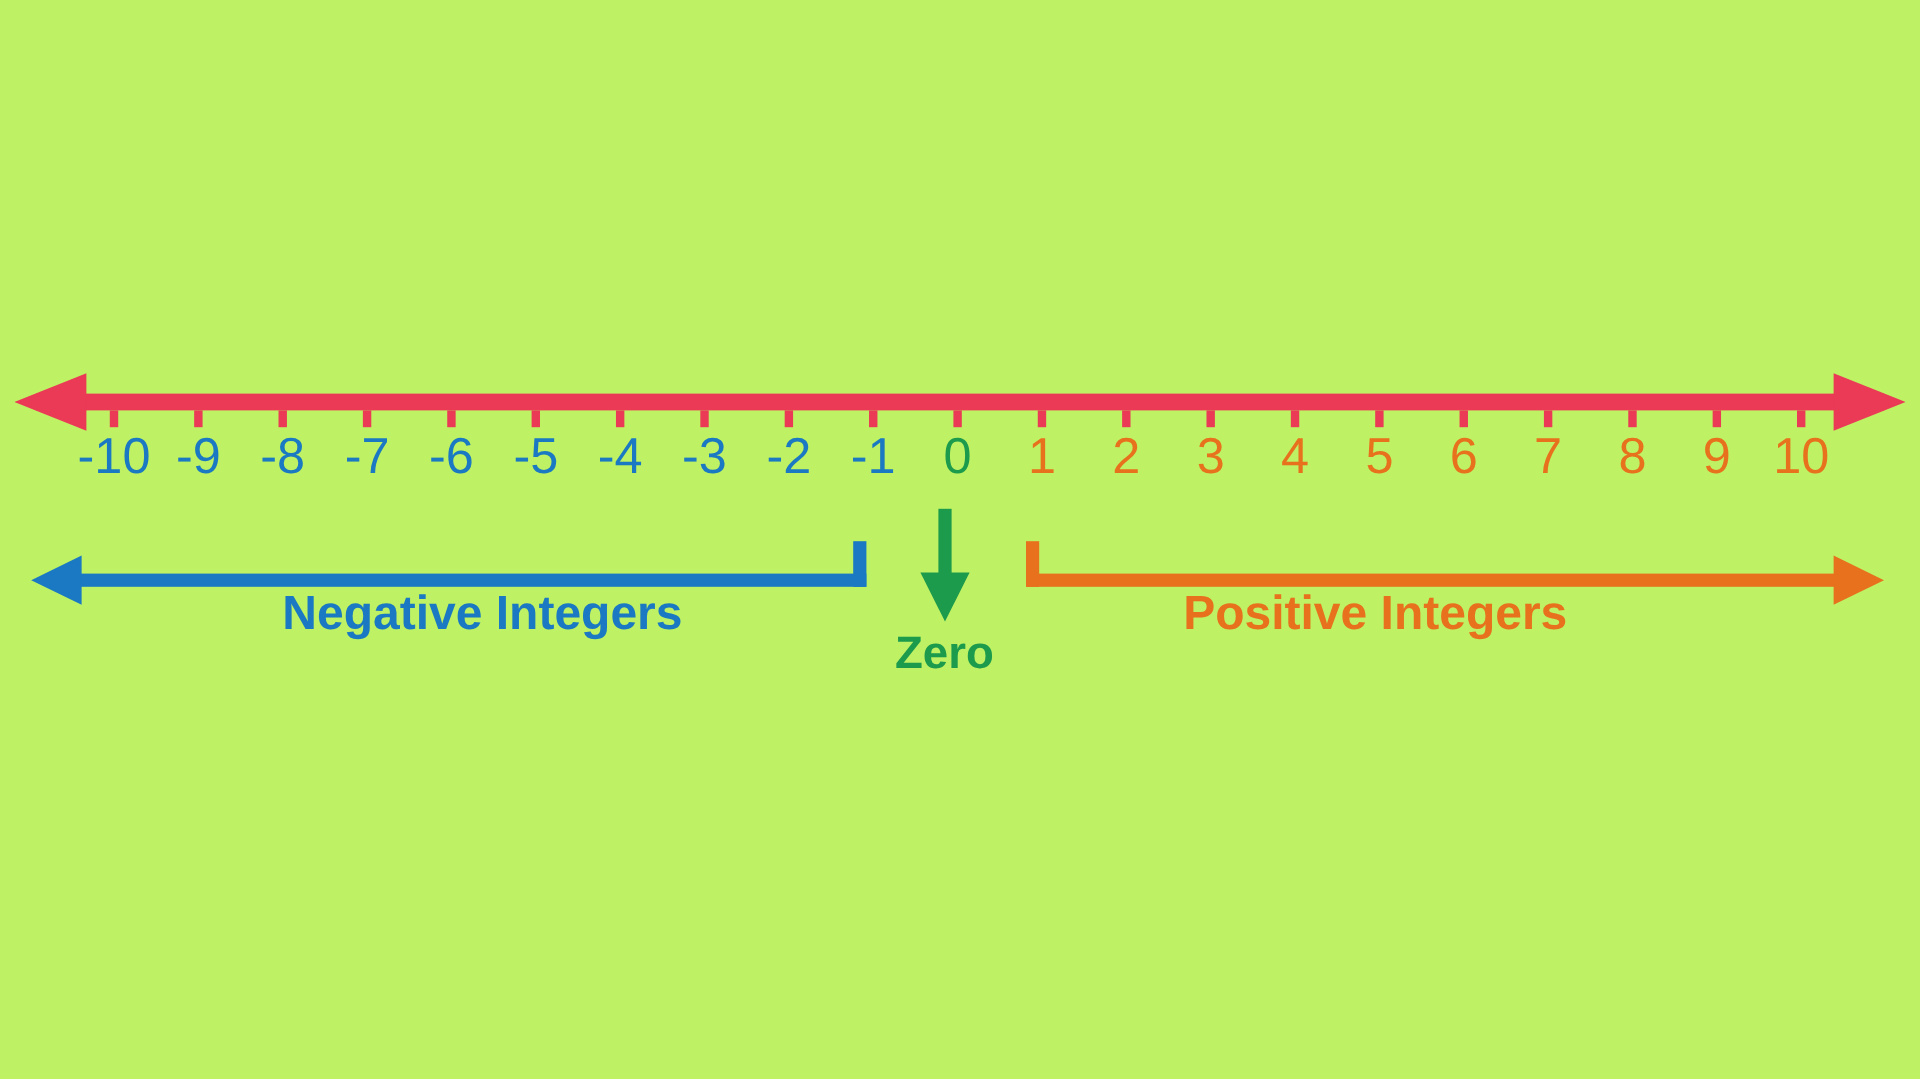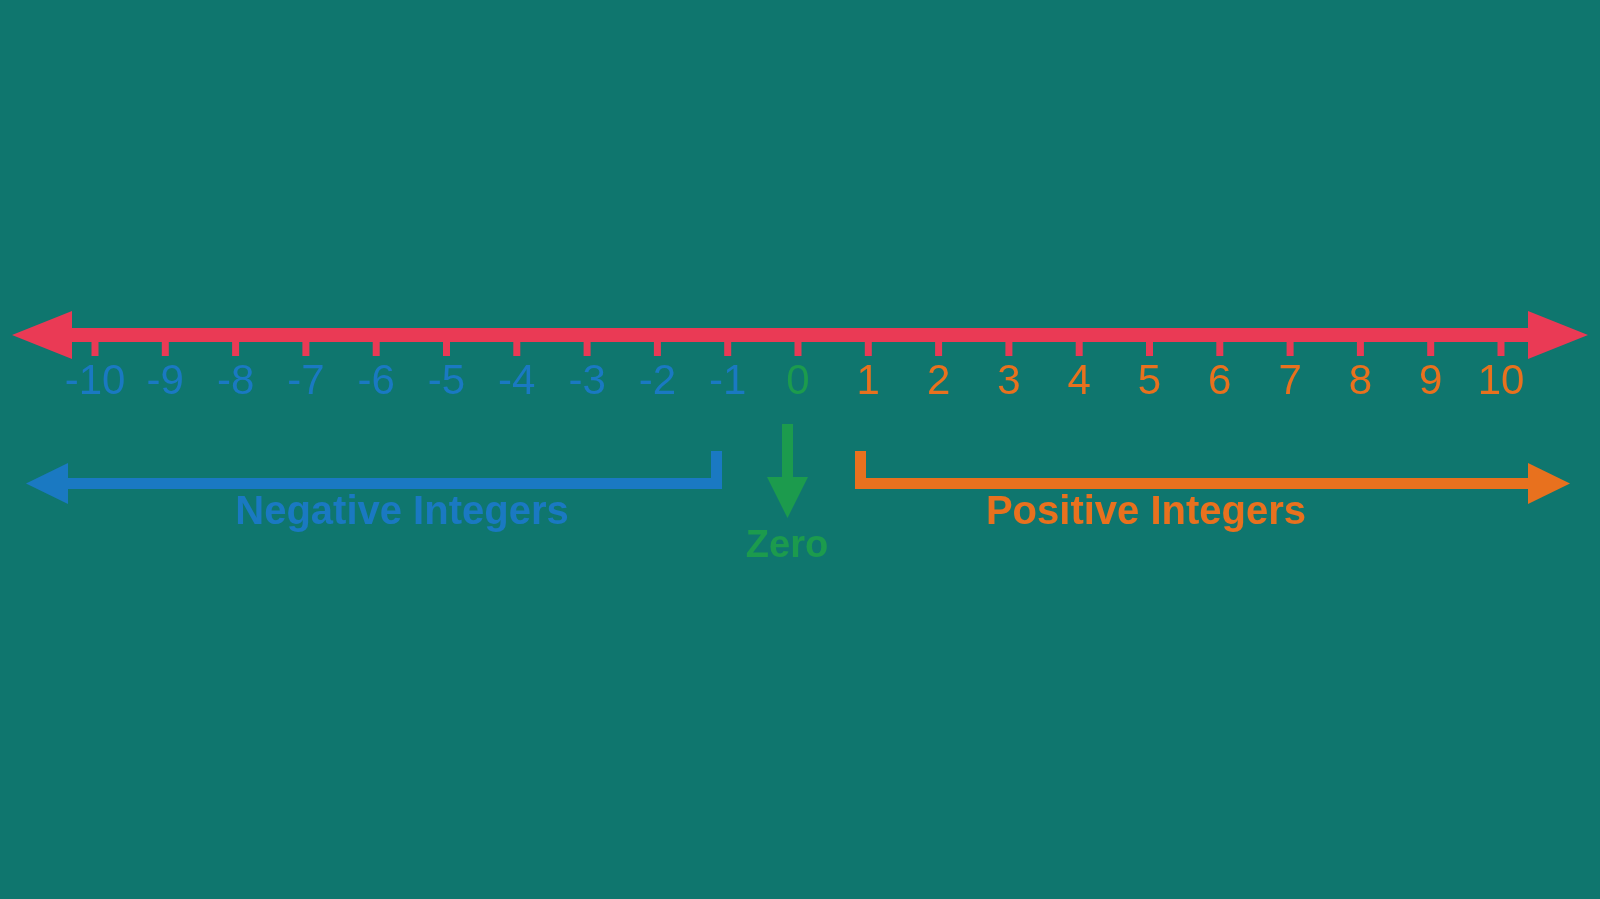--- a/index.html
+++ b/index.html
@@ -8,21 +8,21 @@
     padding: 0;
     background: #ffffff;
   }
   body {
     font-family: "Liberation Sans", sans-serif;
   }
   #stage {
     position: relative;
     width: 1600px;
     height: 899px;
-    background: #0f766e;
+    background: #bef264;
     overflow: hidden;
   }
   #diagram-svg {
     position: absolute;
     left: 0;
     top: 0;
     width: 1600px;
     height: 899px;
     display: block;
   }

